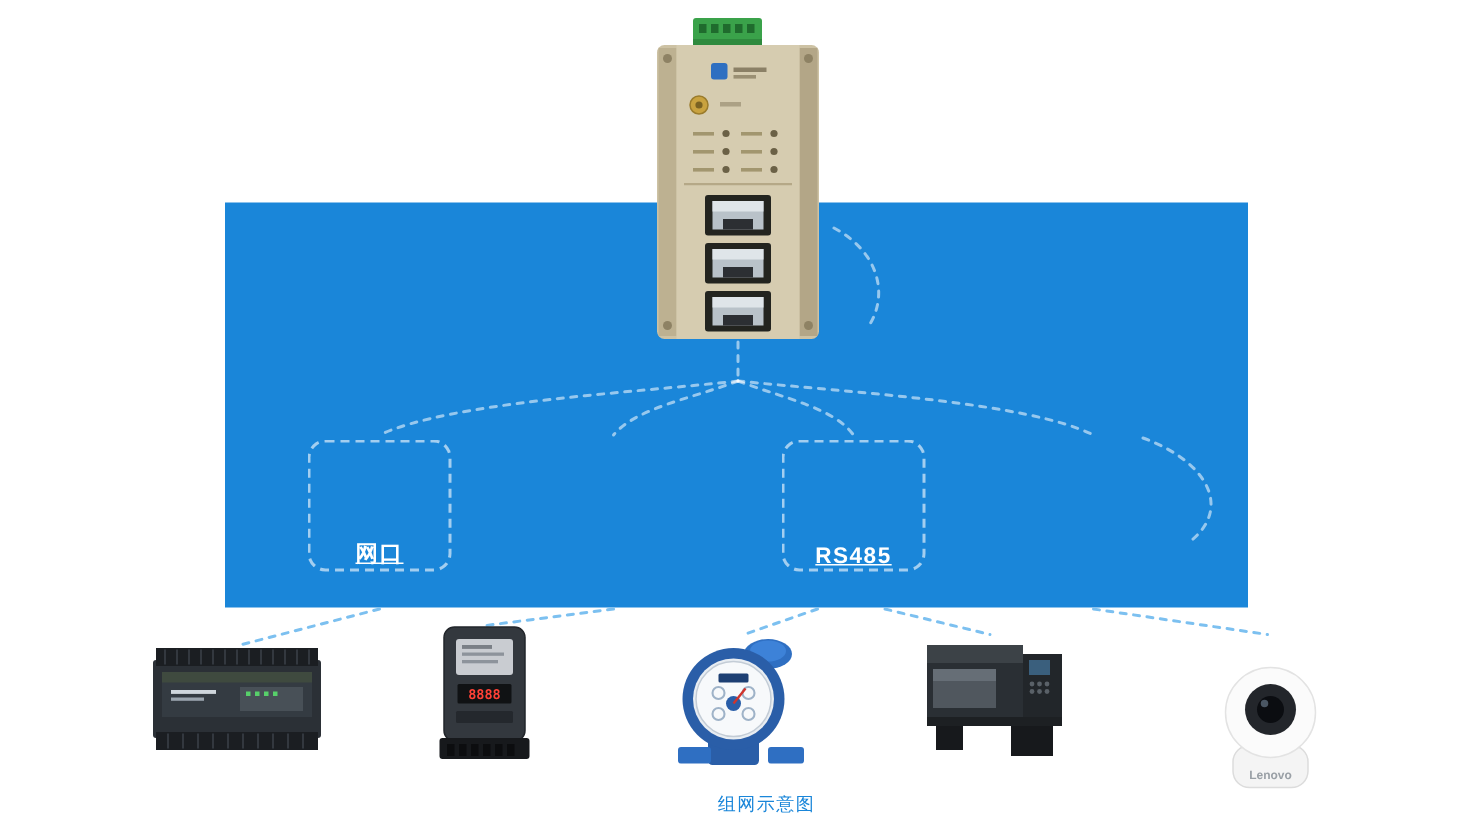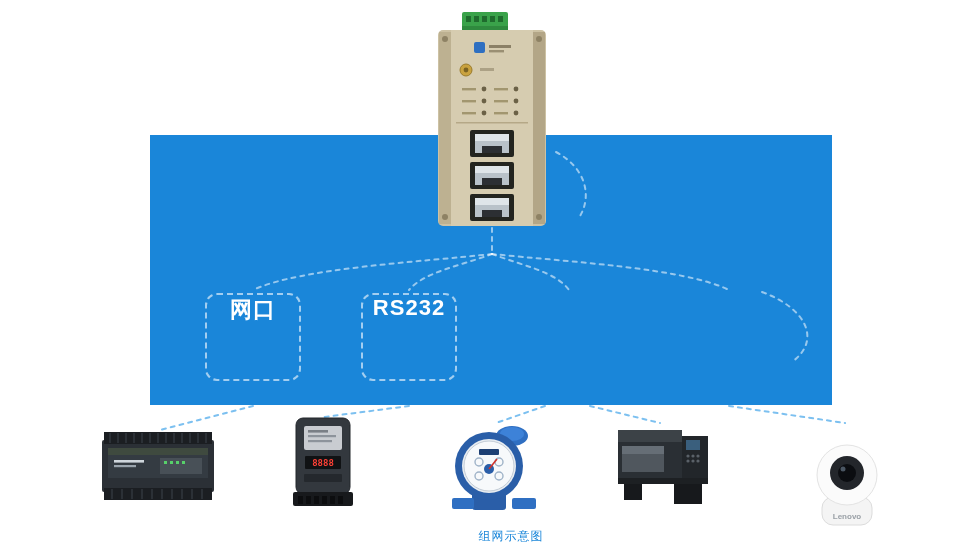--- a/index.html
+++ b/index.html
@@ -12,22 +12,22 @@
   .canvas{
     position:relative;width:980px;height:560px;background:#ffffff;overflow:hidden;
   }
   .band{
     position:absolute;left:150px;top:135px;width:682px;height:270px;
     background:var(--band);
   }
   .port-box{
     position:absolute;top:293px;width:96px;height:88px;
     border:2px dashed var(--box-border);border-radius:12px;
-    display:flex;align-items:flex-start;justify-content:center;
-    color:#ffffff;font-weight:bold;font-size:22px;letter-spacing:1px;
+    display:flex;align-items:flex-end;justify-content:center;
+    color:#ffffff;font-weight:bold;font-size:15px;letter-spacing:1px;text-decoration:underline;
   }
   .connectors{position:absolute;left:0;top:0;width:980px;height:560px;pointer-events:none;}
   .dash-on-band{stroke:rgba(255,255,255,0.55);stroke-width:2;fill:none;stroke-dasharray:4 5;stroke-linecap:round;}
   .dash-on-white{stroke:var(--connector);stroke-width:2;fill:none;stroke-dasharray:4 5;stroke-linecap:round;}
   .device{position:absolute;font-weight:bold;}
   .caption{
     position:absolute;left:0;top:528px;width:980px;text-align:center;
     color:var(--band);font-size:12px;letter-spacing:1px;margin-left:21px;
   }
 </style>
@@ -53,22 +53,22 @@
       <path class="dash-on-white" d="M409,406 L324,417"></path>
       <path class="dash-on-white" d="M545,406 L496,423"></path>
       <path class="dash-on-white" d="M590,406 L660,423"></path>
       <path class="dash-on-white" d="M729,406 L845,423"></path>
     </g>
   </svg>
 
   <div class="port-box" style="left:205px">
     <span>网口</span>
   </div>
-  <div class="port-box" style="left:361px">
-    <span>RS232</span>
+  <div class="port-box" style="left:521px">
+    <span>RS485</span>
   </div>
 
   <div class="device" style="left:432px;top:12px">
     <svg width="120" height="216" viewBox="0 0 120 216">
 
       <rect x="30" y="0" width="46" height="20" rx="2" fill="#3aa24a"></rect>
       <g fill="#1f6b2d">
         <rect x="34" y="4" width="5" height="6"></rect>
           <rect x="42" y="4" width="5" height="6"></rect>
         <rect x="50" y="4" width="5" height="6"></rect>

